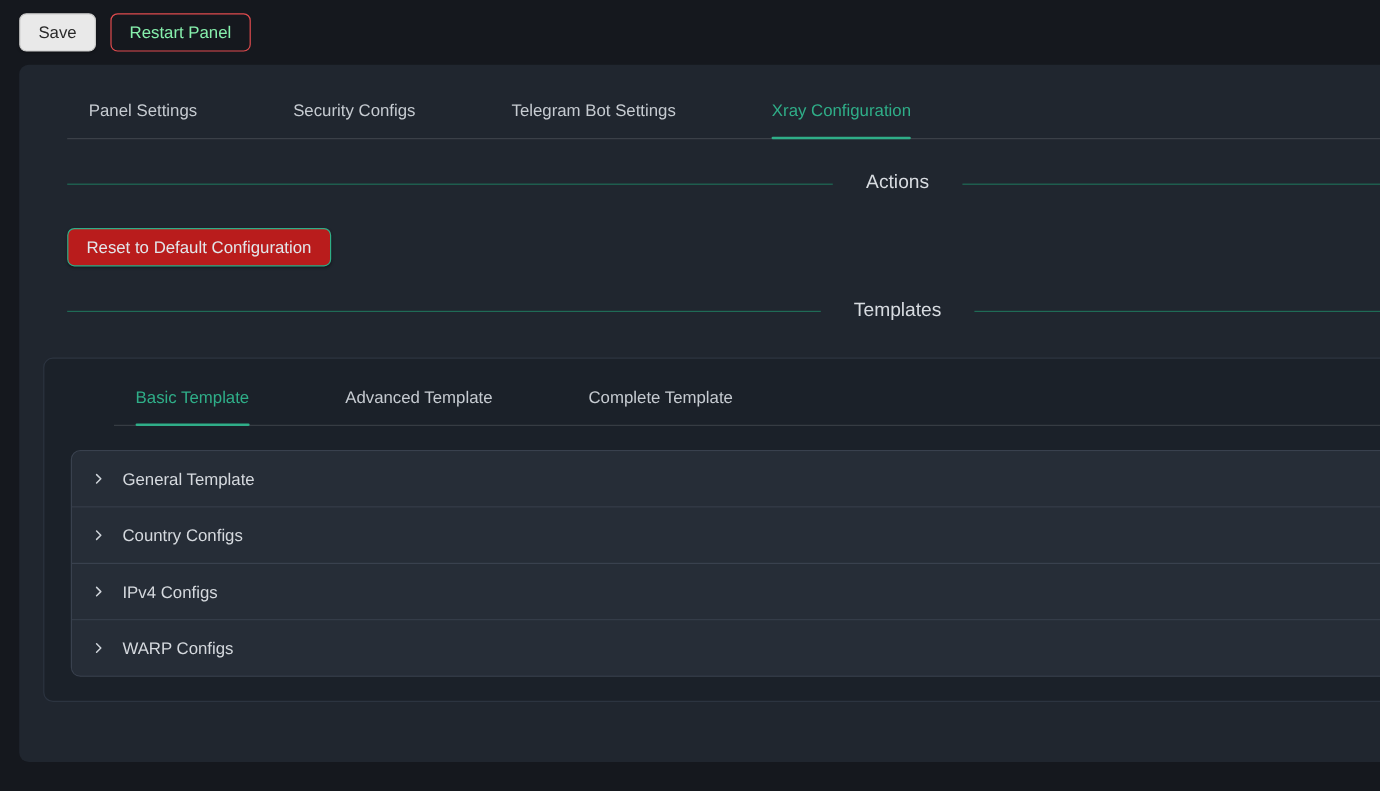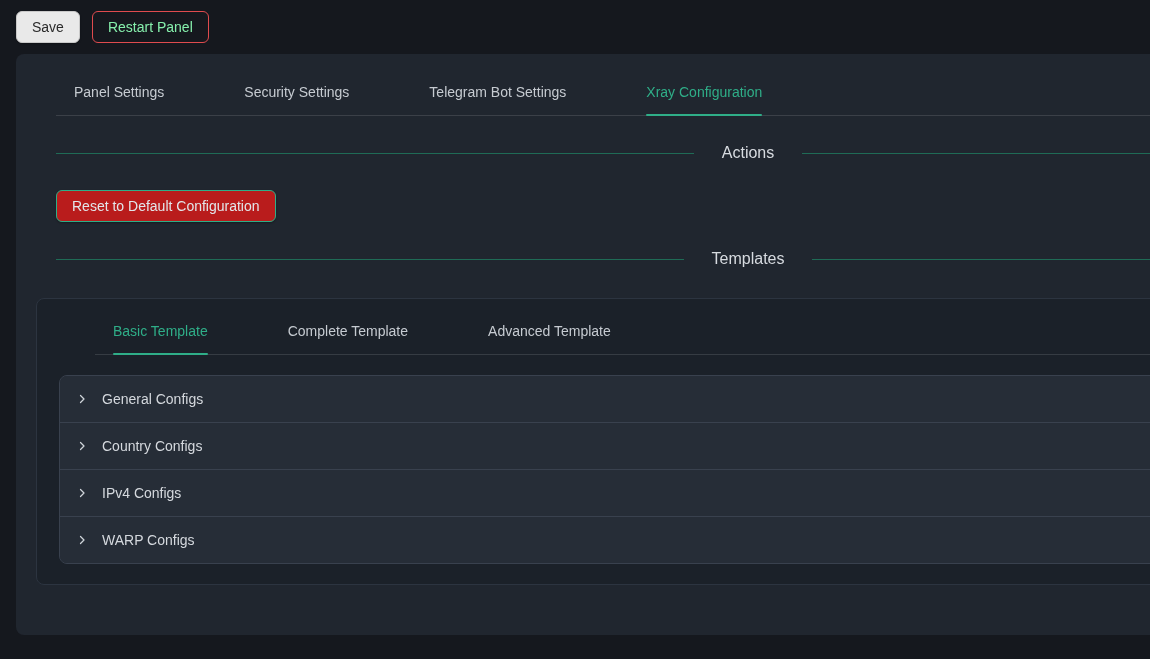--- a/index.html
+++ b/index.html
@@ -173,21 +173,21 @@
 
 <div class="topbar">
   <span class="btn btn-save">Save</span>
   <span class="btn btn-restart">Restart Panel</span>
 </div>
 
 <div class="card">
 
   <div class="tabbar main-tabbar">
     <div class="tab">Panel Settings</div>
-    <div class="tab">Security Settings</div>
+    <div class="tab">Security Configs</div>
     <div class="tab">Telegram Bot Settings</div>
     <div class="tab active">Xray Configuration</div>
   </div>
 
   <div class="divider">
     <span class="line"></span>
     <span class="divider-text">Actions</span>
     <span class="line"></span>
   </div>
 
@@ -198,33 +198,33 @@
   <div class="divider">
     <span class="line"></span>
     <span class="divider-text">Templates</span>
     <span class="line"></span>
   </div>
 
   <div class="inner-card">
 
     <div class="tabbar inner-tabbar">
       <div class="tab active">Basic Template</div>
+      <div class="tab">Advanced Template</div>
       <div class="tab">Complete Template</div>
-      <div class="tab">Advanced Template</div>
     </div>
 
     <div class="collapse">
 
       <div class="collapse-header">
         <span class="chev">
           <svg width="12" height="12" viewBox="0 0 24 24">
               <path d="M9 5l7 7-7 7" stroke="currentColor" stroke-width="2.5" fill="none" stroke-linecap="round" stroke-linejoin="round"></path>
             </svg>
         </span>
-        <span class="collapse-label">General Configs</span>
+        <span class="collapse-label">General Template</span>
       </div>
 
       <div class="collapse-header">
         <span class="chev">
           <svg width="12" height="12" viewBox="0 0 24 24">
               <path d="M9 5l7 7-7 7" stroke="currentColor" stroke-width="2.5" fill="none" stroke-linecap="round" stroke-linejoin="round"></path>
             </svg>
         </span>
         <span class="collapse-label">Country Configs</span>
       </div>

